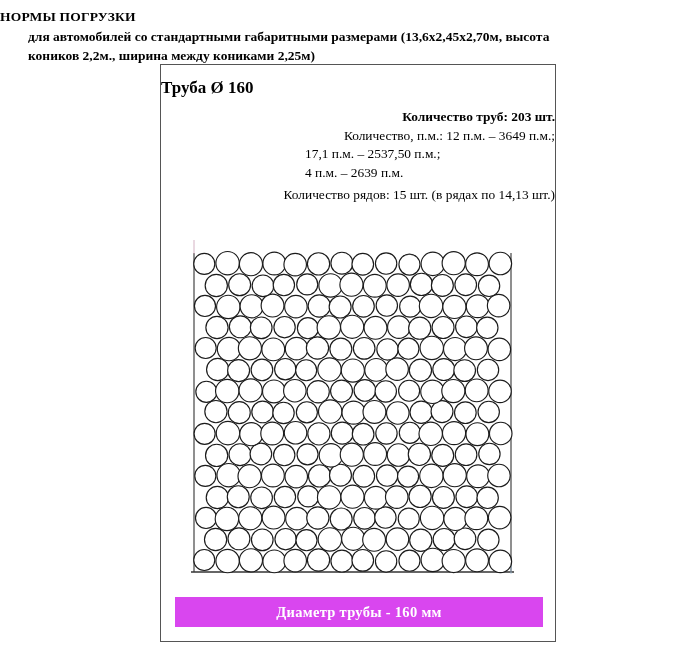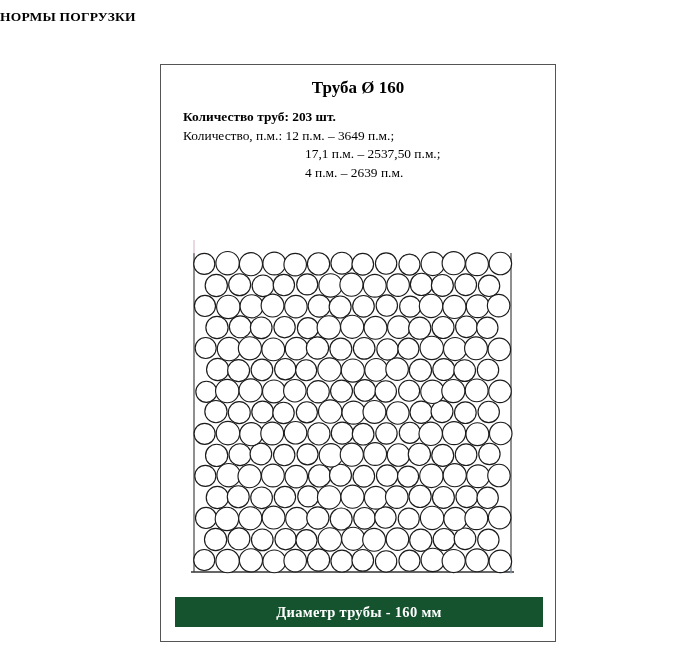--- a/index.html
+++ b/index.html
@@ -42,90 +42,91 @@
     position: absolute;
     left: 160px;
     top: 64px;
     width: 396px;
     height: 578px;
     border: 1px solid #555555;
     box-sizing: border-box;
     background: #ffffff;
   }
   .pipe-title {
-    text-align: center;
     font-size: 17px;
     font-weight: bold;
     margin-top: 13px;
   }
   .specs {
     margin-top: 10px;
     padding-left: 22px;
     font-size: 13.4px;
     line-height: 18.5px;
   }
   .specs .row {
     white-space: nowrap;
   }
   .specs .bold {
     font-weight: bold;
   }
-  .specs .indent-1 { padding-left: 0px; }
+  .specs .indent-1 { padding-left: 0px; text-align: right; }
   .specs .indent-2 { padding-left: 122px; }
   .spec-gap { height: 4px; }
   
   .stack-area {
     position: absolute;
     left: 0px;
     top: 175px;
     width: 396px;
     height: 345px;
   }
   .stack-svg {
     display: block;
   }
   
   .diam-bar {
     position: absolute;
     left: 14px;
     bottom: 14px;
     width: 368px;
     height: 30px;
-    background: #14532d;
+    background: #d946ef;
     color: #ffffff;
     display: flex;
     align-items: center;
     justify-content: center;
     font-size: 14.5px;
     font-weight: bold;
     letter-spacing: 0.3px;
   }
 </style>
 </head>
 <body>
 
 <div class="page">
 
   <div class="header">
     <div class="title-main">НОРМЫ ПОГРУЗКИ</div>
     <div class="subtitle">
-      <br>
+      <span>для автомобилей со стандартными габаритными размерами (13,6х2,45х2,70м, высота</span><br>
+      <span>коников 2,2м., ширина между кониками 2,25м)</span>
     </div>
   </div>
 
   <div class="frame">
 
     <div class="pipe-title">Труба Ø 160</div>
 
     <div class="specs">
       <div class="row bold indent-1">Количество труб: 203 шт.</div>
       <div class="row indent-1">Количество, п.м.: 12 п.м. – 3649 п.м.;</div>
       <div class="row indent-2">17,1 п.м. – 2537,50 п.м.;</div>
       <div class="row indent-2">4 п.м. – 2639 п.м.</div>
       <div class="spec-gap"></div>
+      <div class="row indent-1">Количество рядов: 15 шт. (в рядах по 14,13 шт.)</div>
     </div>
 
     <div class="stack-area">
       <svg class="stack-svg" width="396" height="345" viewBox="0 0 396 345" xmlns="http://www.w3.org/2000/svg">
         <g stroke="#333333" stroke-width="1.1" fill="none">
           <line x1="33" y1="13" x2="33" y2="332"></line>
           <line x1="350" y1="13" x2="350" y2="332"></line>
           <line x1="30" y1="332" x2="353" y2="332" stroke-width="1.4"></line>
         </g>
         <g stroke="#c9a0b4" stroke-width="0.8" fill="none">

